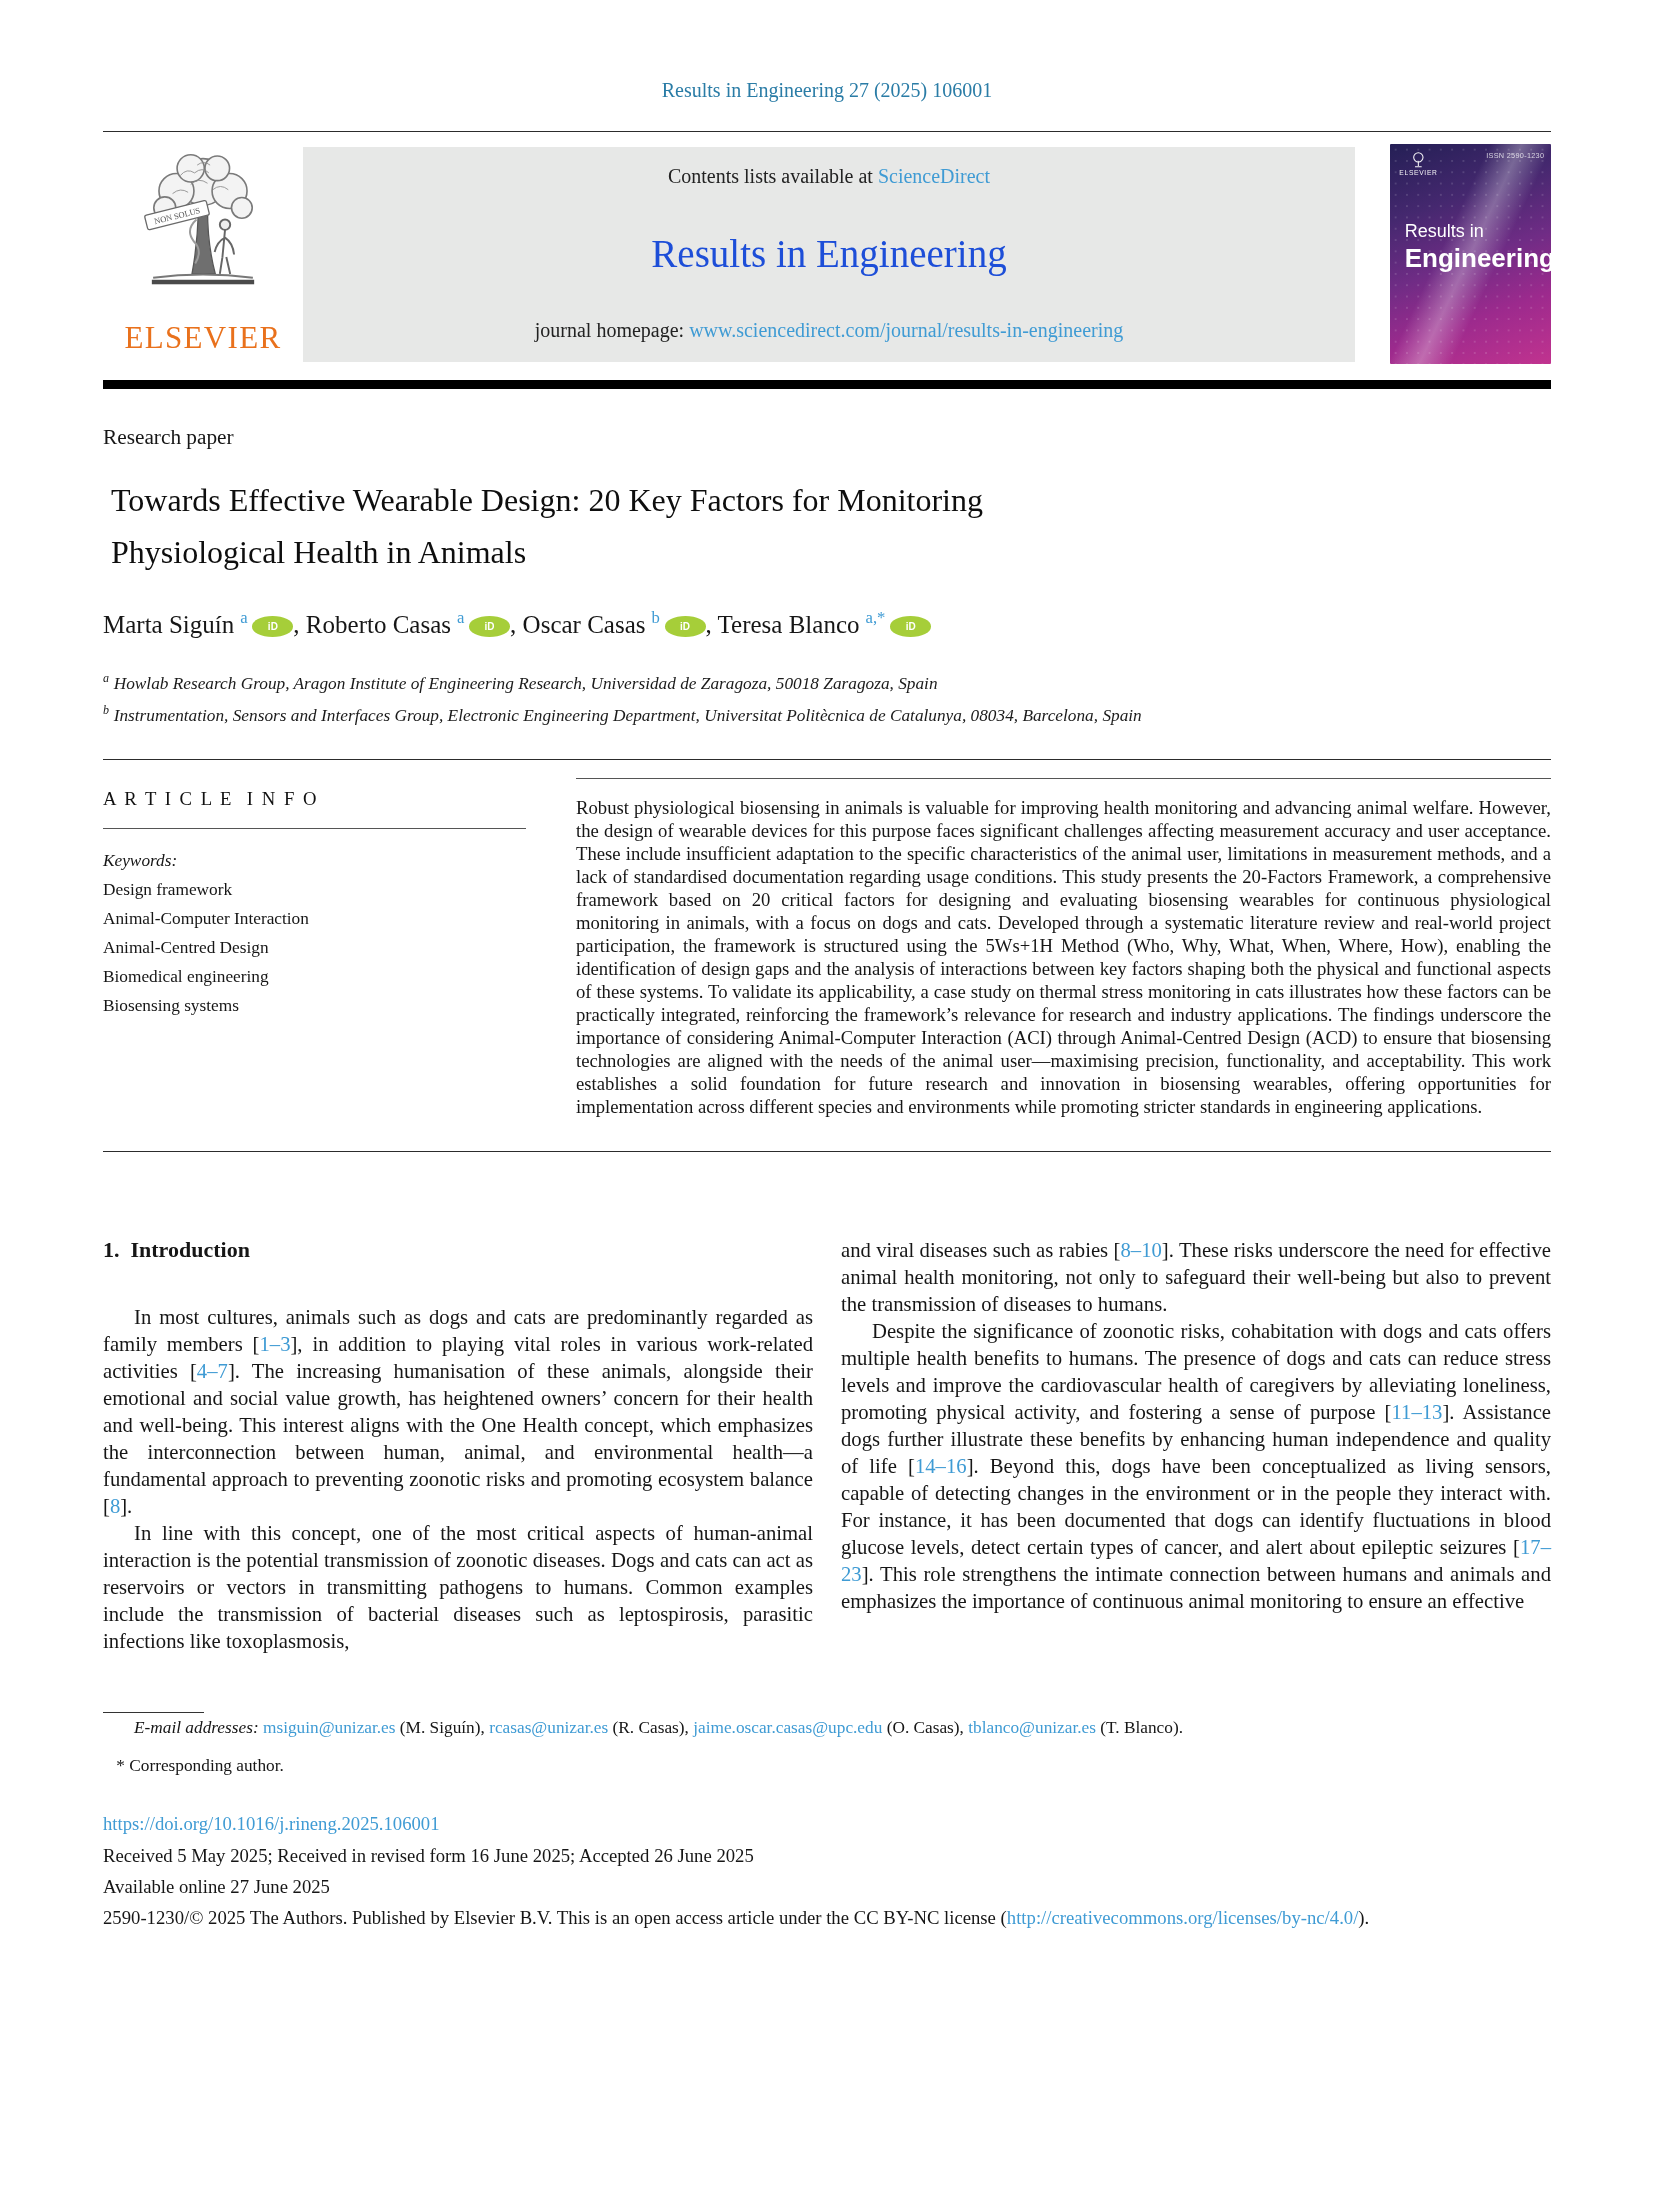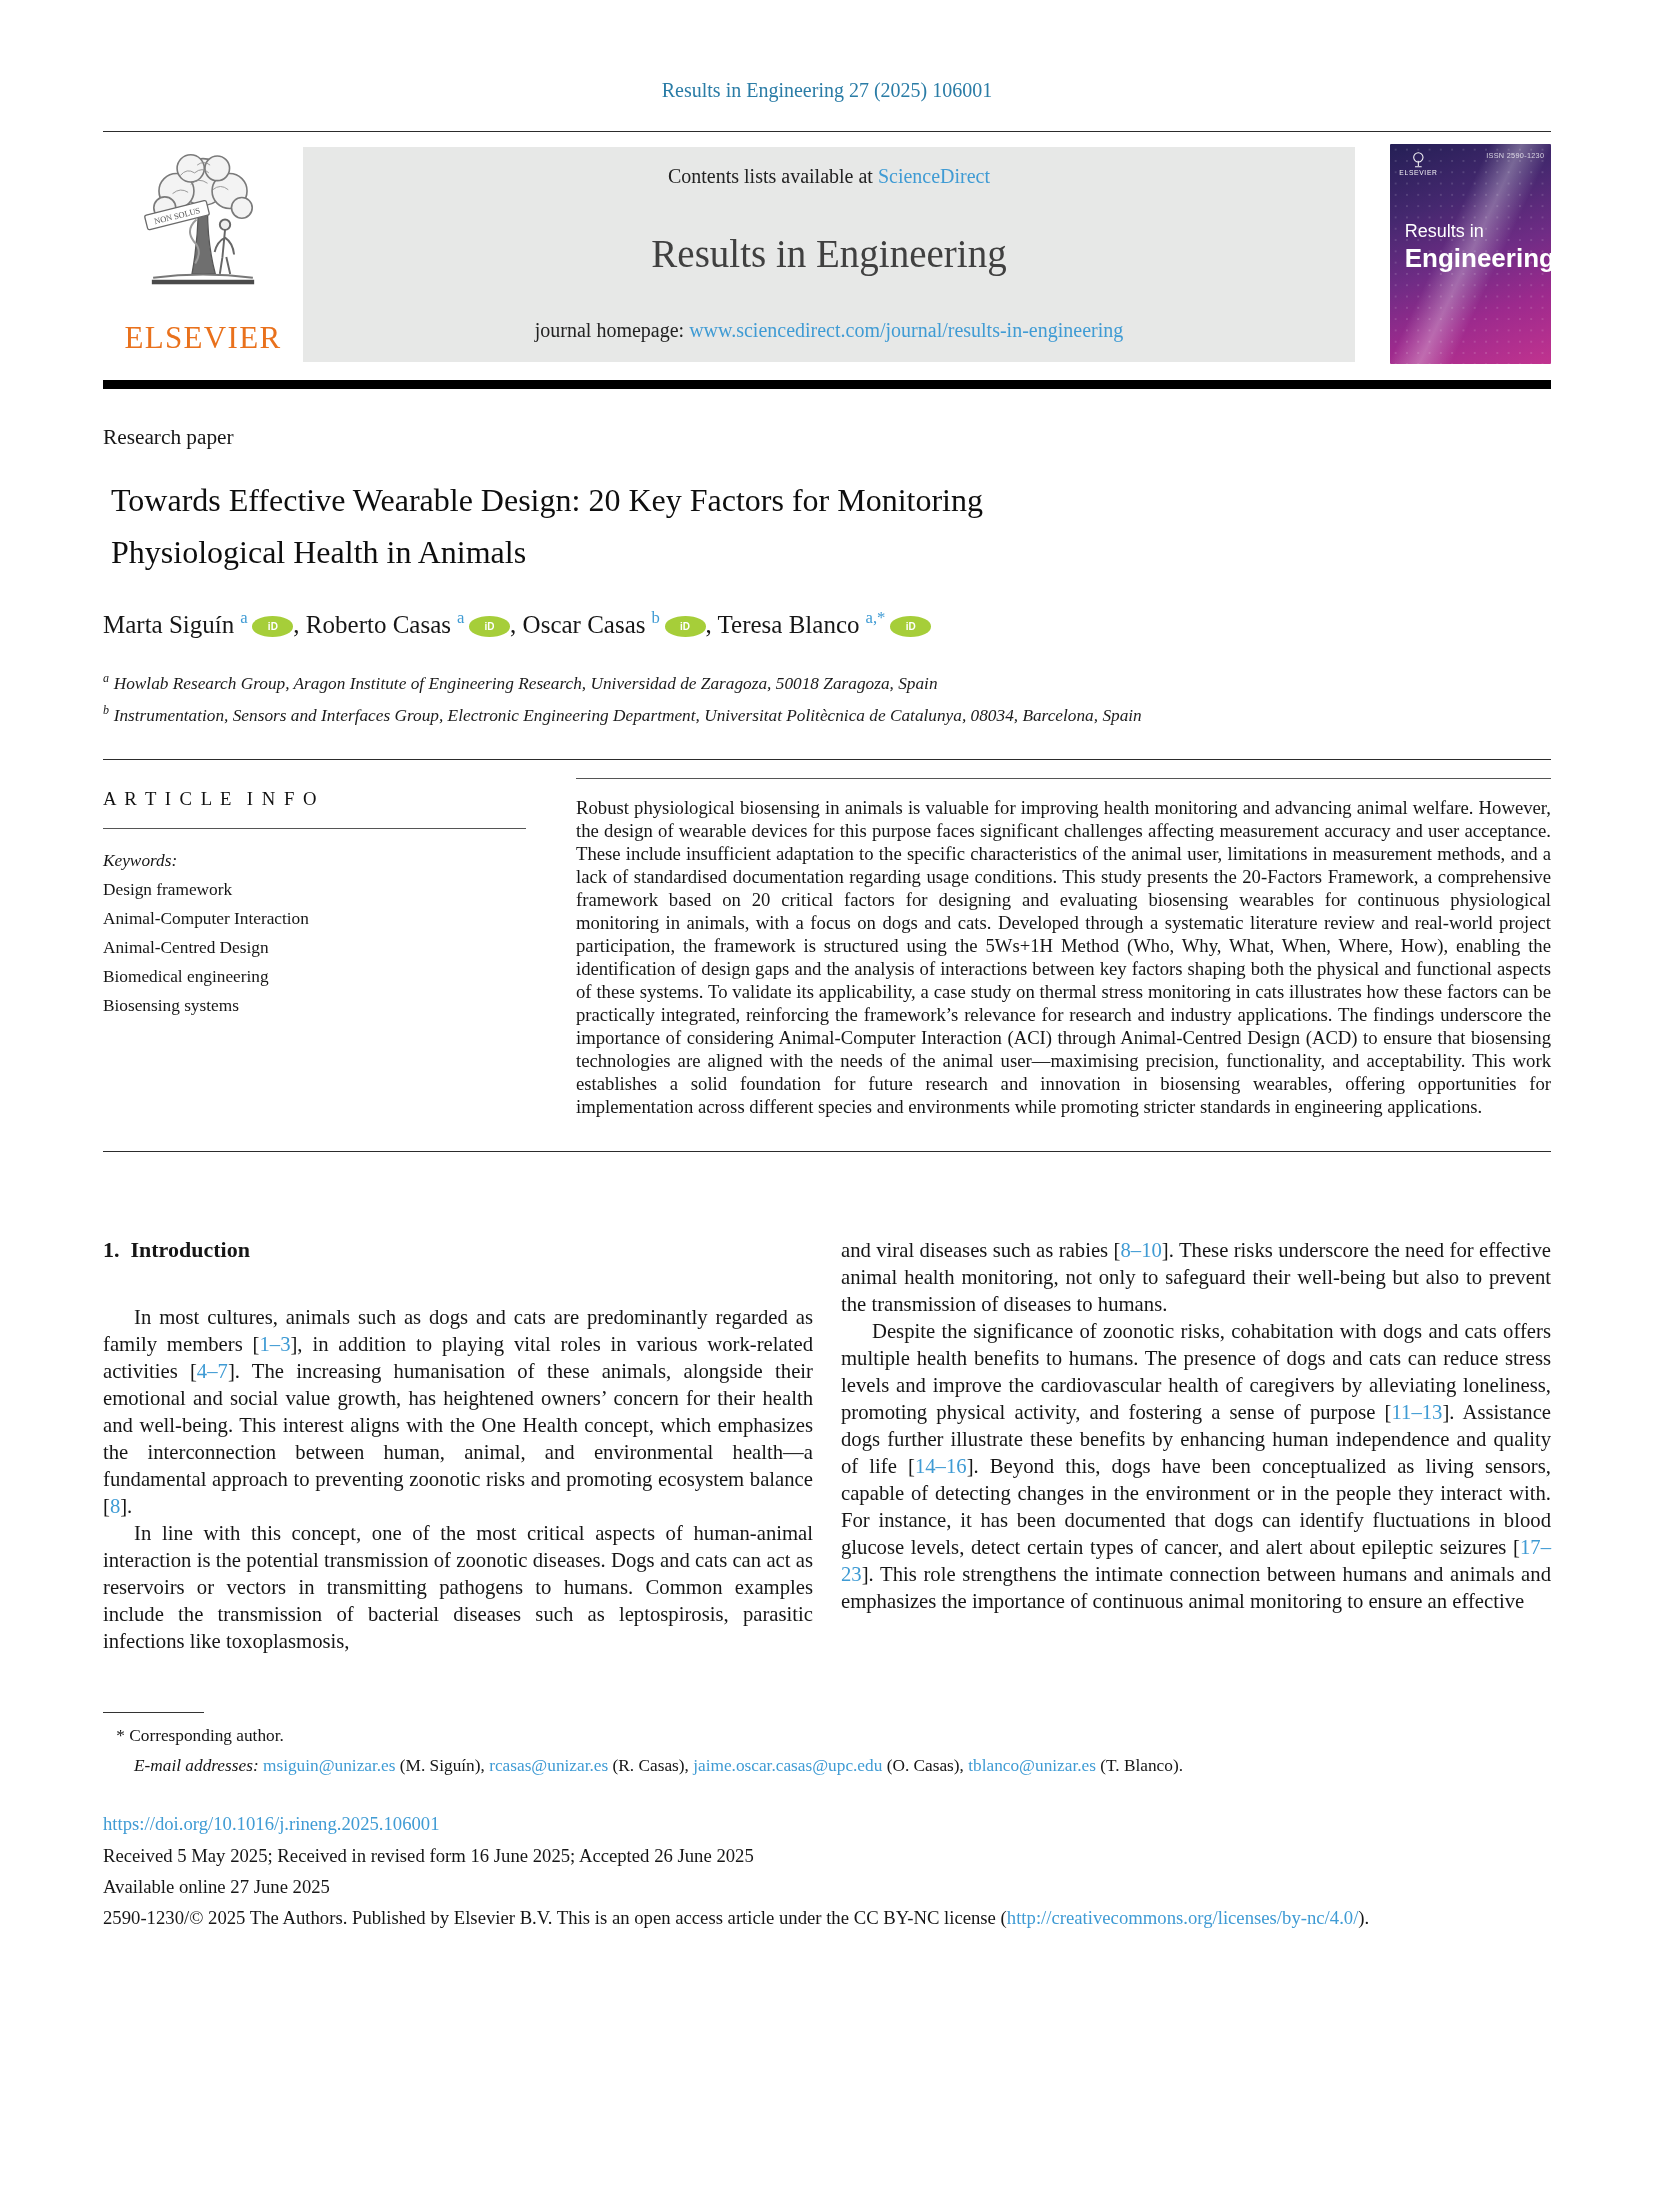--- a/index.html
+++ b/index.html
@@ -19,21 +19,21 @@
   .link{color:var(--link);}
   .it{font-style:italic;}
   .citation{text-align:center;font-size:20px;color:var(--teal);}
   .top-rule{margin-top:29px;border-top:1.3px solid #2c2c2c;}
   
   .header{margin-top:12px;display:flex;align-items:center;}
   .logo{width:200px;height:215px;flex:none;display:flex;flex-direction:column;align-items:center;justify-content:space-between;padding:1.3px 0 5.3px;box-sizing:border-box;}
   .els-word{font-size:31px;color:var(--orange);letter-spacing:1.3px;}
   .banner{flex:1;height:215px;background:#e7e8e7;display:flex;flex-direction:column;align-items:center;justify-content:space-between;padding:18.7px 13.3px 20px;box-sizing:border-box;}
   .contents-line,.homepage-line{font-size:20px;color:#222;}
-  .journal-title{font-size:39px;color:#404040;}
+  .journal-title{font-size:39px;color:#1d4ed8;}
   .cover{width:161px;height:220px;margin-left:35px;flex:none;position:relative;color:#fff;
     font-family:"Liberation Sans",sans-serif;overflow:hidden;border-radius:1px;
     background:
       linear-gradient(115deg, rgba(255,255,255,0) 38%, rgba(255,255,255,.30) 50%, rgba(255,255,255,0) 62%),
       linear-gradient(160deg,#241f55 0%,#45286f 28%,#6f2c85 52%,#9c2a8d 74%,#c1338f 100%);}
   .cover::after{content:"";position:absolute;inset:0;background-image:radial-gradient(rgba(255,255,255,.30) 0.7px,transparent 1px);background-size:11.3px 11.3px;opacity:.45;}
   .cover-issn{position:absolute;top:6.7px;right:6.7px;font-size:7.3px;opacity:.75;letter-spacing:0.3px;z-index:2;}
   .cover-brand{position:absolute;top:8px;left:9.3px;font-size:6.7px;letter-spacing:0.7px;display:flex;flex-direction:column;align-items:center;gap:1.3px;opacity:.95;z-index:2;}
   .cover-t1{position:absolute;left:14.7px;top:77px;font-size:18px;z-index:2;}
   .cover-t2{position:absolute;left:14.7px;top:99px;font-size:26px;font-weight:bold;z-index:2;}
@@ -178,22 +178,22 @@
       <p class="para indent"><span>In most cultures, animals such as dogs and cats are predominantly regarded as family members [</span><span class="link">1–3</span><span>], in addition to playing vital roles in various work-related activities [</span><span class="link">4–7</span><span>]. The increasing humanisation of these animals, alongside their emotional and social value growth, has heightened owners’ concern for their health and well-being. This interest aligns with the One Health concept, which emphasizes the interconnection between human, animal, and environmental health—a fundamental approach to preventing zoonotic risks and promoting ecosystem balance [</span><span class="link">8</span><span>].</span></p>
       <p class="para indent"><span>In line with this concept, one of the most critical aspects of human-animal interaction is the potential transmission of zoonotic diseases. Dogs and cats can act as reservoirs or vectors in transmitting pathogens to humans. Common examples include the transmission of bacterial diseases such as leptospirosis, parasitic infections like toxoplasmosis,</span></p>
     </div>
     <div class="bcol">
       <p class="para"><span>and viral diseases such as rabies [</span><span class="link">8–10</span><span>]. These risks underscore the need for effective animal health monitoring, not only to safeguard their well-being but also to prevent the transmission of diseases to humans.</span></p>
       <p class="para indent"><span>Despite the significance of zoonotic risks, cohabitation with dogs and cats offers multiple health benefits to humans. The presence of dogs and cats can reduce stress levels and improve the cardiovascular health of caregivers by alleviating loneliness, promoting physical activity, and fostering a sense of purpose [</span><span class="link">11–13</span><span>]. Assistance dogs further illustrate these benefits by enhancing human independence and quality of life [</span><span class="link">14–16</span><span>]. Beyond this, dogs have been conceptualized as living sensors, capable of detecting changes in the environment or in the people they interact with. For instance, it has been documented that dogs can identify fluctuations in blood glucose levels, detect certain types of cancer, and alert about epileptic seizures [</span><span class="link">17–23</span><span>]. This role strengthens the intimate connection between humans and animals and emphasizes the importance of continuous animal monitoring to ensure an effective</span></p>
     </div>
   </div>
 
   <div class="footnote-rule"></div>
+  <div class="fn fn2"><span class="it">E-mail addresses:</span><span> </span><span class="link">msiguin@unizar.es</span><span> (M. Siguín), </span><span class="link">rcasas@unizar.es</span><span> (R. Casas), </span><span class="link">jaime.oscar.casas@upc.edu</span><span> (O. Casas), </span><span class="link">tblanco@unizar.es</span><span> (T. Blanco).</span></div>
   <div class="fn fn1">* Corresponding author.</div>
-  <div class="fn fn2"><span class="it">E-mail addresses:</span><span> </span><span class="link">msiguin@unizar.es</span><span> (M. Siguín), </span><span class="link">rcasas@unizar.es</span><span> (R. Casas), </span><span class="link">jaime.oscar.casas@upc.edu</span><span> (O. Casas), </span><span class="link">tblanco@unizar.es</span><span> (T. Blanco).</span></div>
 
   <a class="doi link">https://doi.org/10.1016/j.rineng.2025.106001</a>
   <div class="meta meta-first">Received 5 May 2025; Received in revised form 16 June 2025; Accepted 26 June 2025</div>
   <div class="meta">Available online 27 June 2025</div>
   <div class="meta break"><span>2590-1230/© 2025 The Authors.  Published by Elsevier B.V. This is an open access article under the CC BY-NC license (</span><span class="link">http://creativecommons.org/licenses/by-nc/4.0/</span><span>).</span></div>
 
 </div>
 
 
 </body></html>

